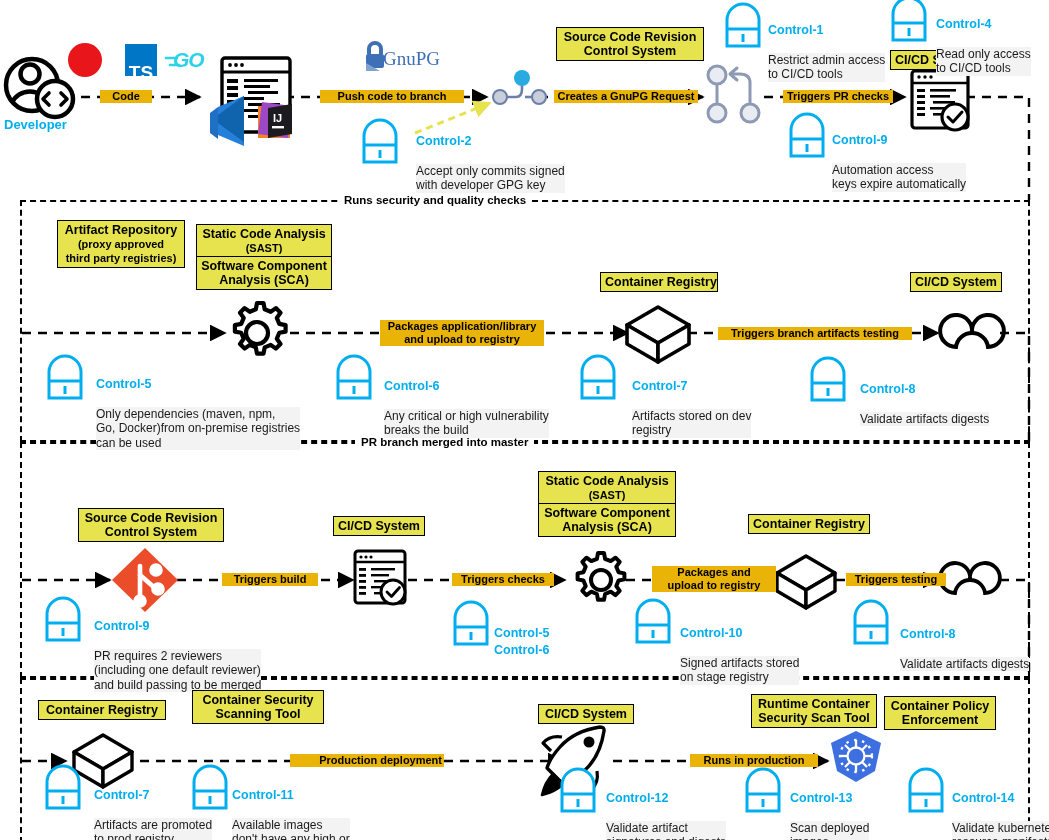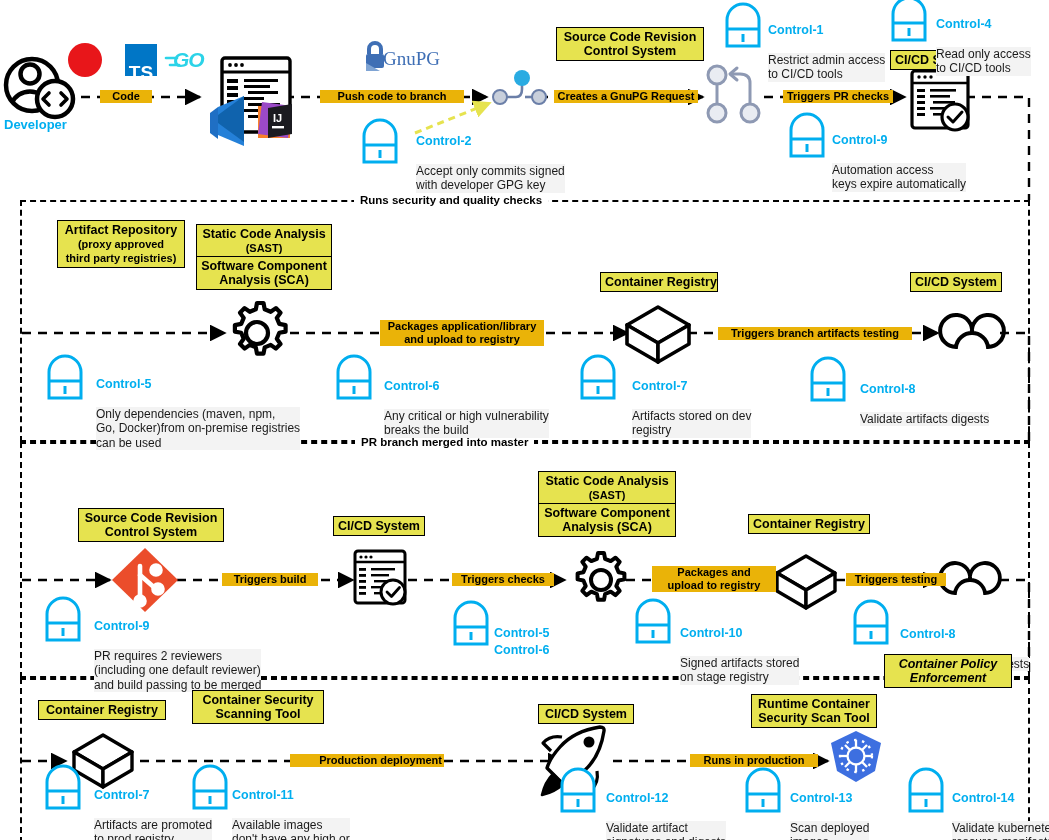--- a/index.html
+++ b/index.html
@@ -464,21 +464,21 @@
         </g>
       <g>
           <path d="M 910 785 a 16 16 0 0 1 32 0 l 0 26 l -32 0 z"></path>
           <line x1="910" y1="794" x2="942" y2="794"></line>
           <line x1="926" y1="799" x2="926" y2="807"></line>
         </g>
     </g>
   </svg>
 
   <div class="band" style="left:20px;top:200px;width:1010px;height:242px;"></div>
-  <div class="band-label" style="left:338px;top:194px;margin-left:16px;">Runs security and quality checks</div>
+  <div class="band-label" style="left:338px;top:194px;">Runs security and quality checks</div>
 
   <div class="band" style="left:20px;top:442px;width:1010px;height:236px;"></div>
   <div class="band-label" style="left:355px;top:436px;">PR branch merged into master</div>
 
   <div class="band" style="left:20px;top:678px;width:1010px;height:175px;"></div>
 
   <div class="cyanlabel" style="left:4px;top:117px;">Developer</div>
 
   <div class="icon java-logo" style="left:68px;top:43px;"></div>
   <div class="icon ts-logo" style="left:125px;top:44px;">TS</div>
@@ -630,21 +630,21 @@
   <div class="ylabel" style="left:38px;top:700px;width:128px;height:20px;">Container Registry</div>
   <div class="ylabel" style="left:192px;top:690px;width:132px;">
     <div>Container Security</div>
     <div>Scanning Tool</div>
   </div>
   <div class="ylabel" style="left:538px;top:704px;width:96px;height:20px;">CI/CD System</div>
   <div class="ylabel" style="left:751px;top:694px;width:126px;">
     <div>Runtime Container</div>
     <div>Security Scan Tool</div>
   </div>
-  <div class="ylabel" style="left:884px;top:654px;width:128px;font-style:italic;">
+  <div class="ylabel" style="left:884px;top:696px;width:112px;">
     <div>Container Policy</div>
     <div>Enforcement</div>
   </div>
 
   <div class="flowtext" style="left:290px;top:754px;width:150px;text-align:right;">Production deployment</div>
   <div class="flowtext" style="left:690px;top:754px;width:124px;">Runs in production</div>
 
   <div class="control" style="left:94px;top:774px;width:140px;">
     <div class="ctext">
       <span class="ctitle">Control-7</span>

